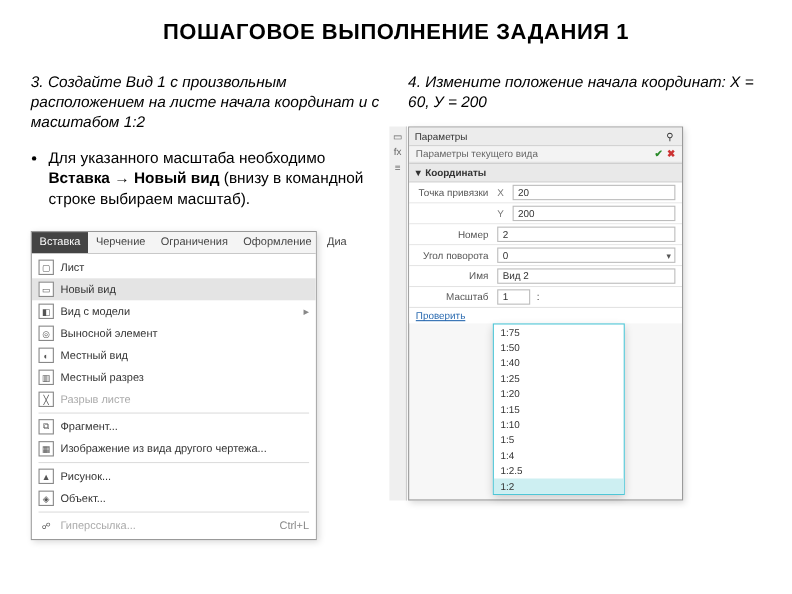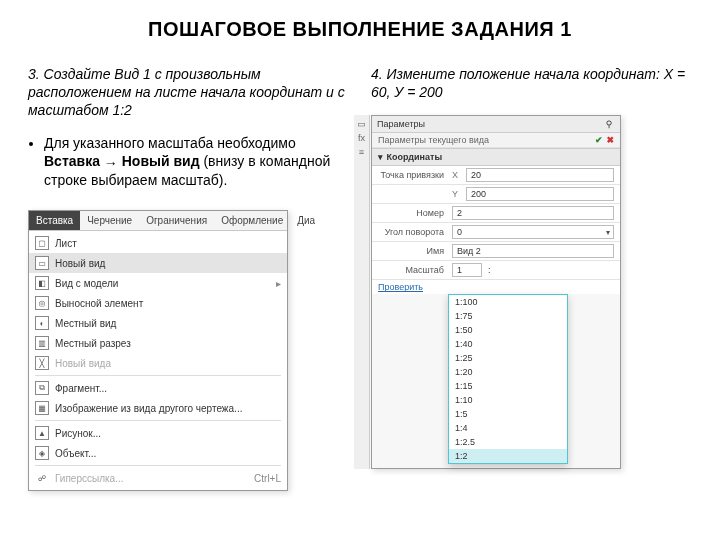--- a/index.html
+++ b/index.html
@@ -197,21 +197,21 @@
           <div class="mitem">
               <span class="ico">◐</span>
               <span>Местный вид</span>
             </div>
           <div class="mitem">
               <span class="ico">▥</span>
               <span>Местный разрез</span>
             </div>
           <div class="mitem disabled">
               <span class="ico">╳</span>
-              <span>Новый вида</span>
+              <span>Разрыв листе</span>
             </div>
           <div class="sep"></div>
           <div class="mitem">
               <span class="ico">⧉</span>
               <span>Фрагмент...</span>
             </div>
           <div class="mitem">
               <span class="ico">▦</span>
               <span>Изображение из вида другого чертежа...</span>
             </div>
@@ -282,21 +282,20 @@
           </div>
           <div class="p-row">
             <span class="lab">Масштаб</span>
             <span class="field" style="flex:0 0 30px;text-align:center;">1</span>
             <span style="padding:0 2px;">:</span>
           </div>
           <div style="padding:2px 6px;background:#fff;">
             <a style="color:#2a6ab0;font-size:9px;text-decoration:underline;">Проверить</a>
           </div>
           <div class="scaledrop">
-            <div class="opt">1:100</div>
             <div class="opt">1:75</div>
             <div class="opt">1:50</div>
             <div class="opt">1:40</div>
             <div class="opt">1:25</div>
             <div class="opt">1:20</div>
             <div class="opt">1:15</div>
             <div class="opt">1:10</div>
             <div class="opt">1:5</div>
             <div class="opt">1:4</div>
             <div class="opt">1:2.5</div>

